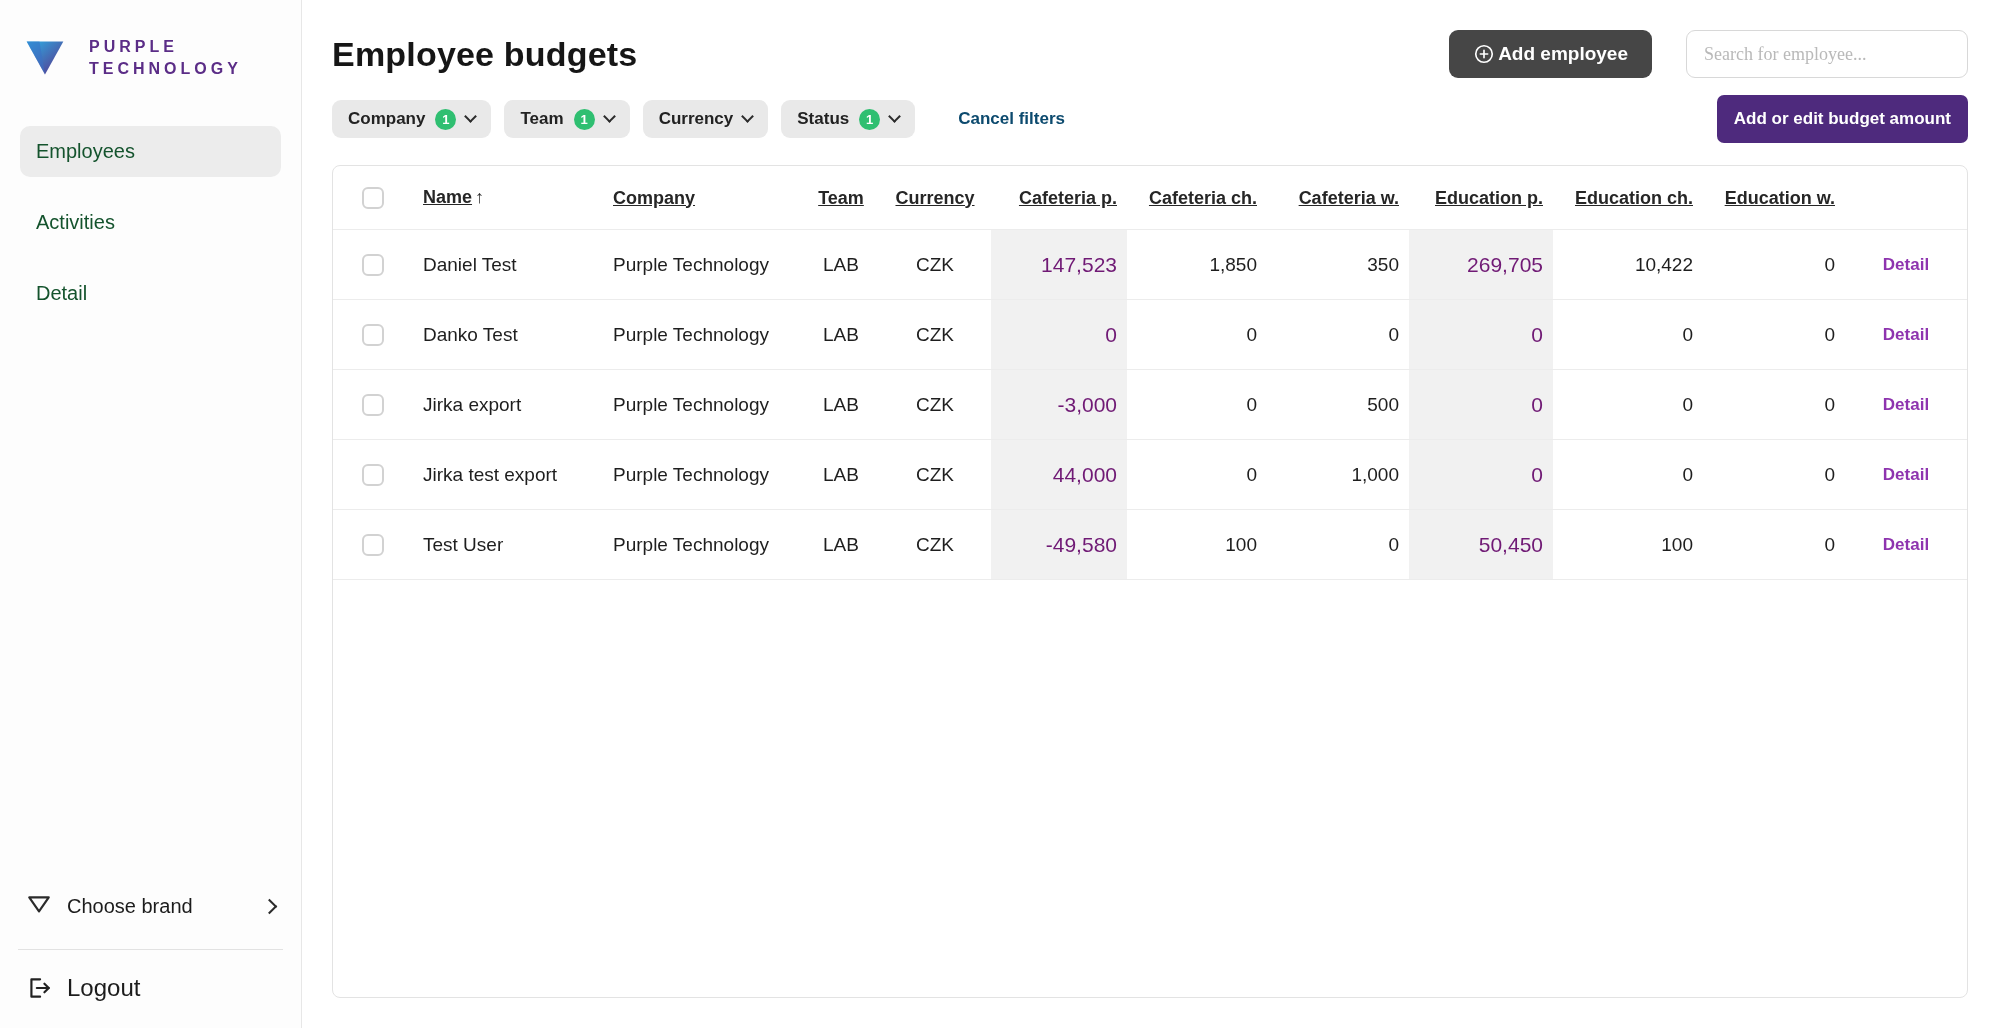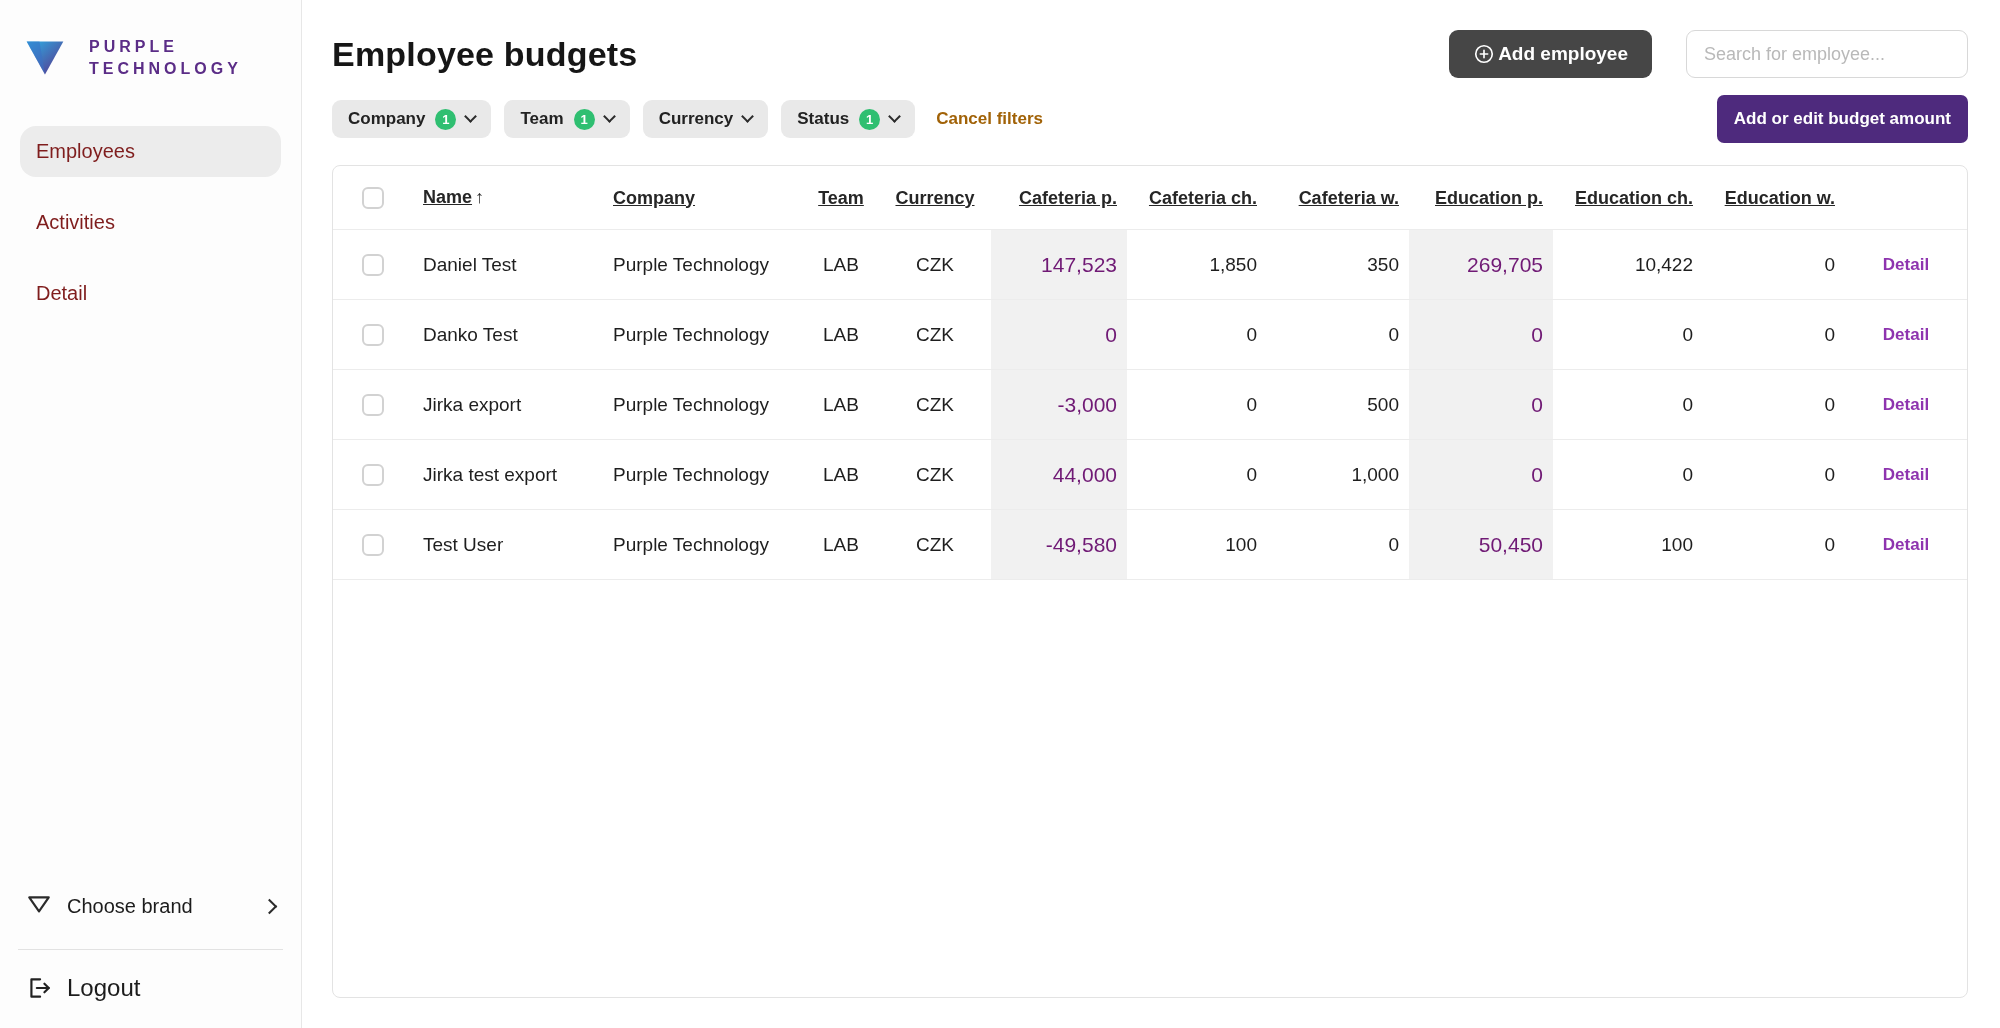--- a/index.html
+++ b/index.html
@@ -14,21 +14,21 @@
   .sidebar {
     width:302px; flex:0 0 302px;
     border-right:1px solid #e7e7e7;
     background:#fdfdfd;
     display:flex; flex-direction:column;
     padding:36px 0 24px;
   }
   .logo-row { display:flex; align-items:center; gap:21px; padding:0 22px; }
   .logo-text { color:#5b2d87; font-weight:700; font-size:16px; letter-spacing:4px; line-height:1.35; }
   .nav { margin-top:46px; padding:0 20px; display:flex; flex-direction:column; gap:20px; }
-  .nav-item { font-size:20px; color:#7f1d1d; padding:14px 16px; border-radius:16px; cursor:pointer; }
+  .nav-item { font-size:20px; color:#14532d; padding:14px 16px; border-radius:10px; cursor:pointer; }
   .nav-item.active { background:#ececec; }
   .sidebar-bottom { margin-top:auto; }
   .choose-brand { display:flex; align-items:center; gap:15px; padding:12px 26px; font-size:20px; cursor:pointer; }
   .chevron-right {
     margin-left:auto; width:11px; height:11px;
     border-right:2.5px solid #2b2b2b; border-top:2.5px solid #2b2b2b;
     transform:rotate(45deg);
   }
   .sidebar-divider { border-top:1px solid #e2e2e2; margin:18px 18px; }
   .logout { display:flex; align-items:center; gap:15px; padding:6px 26px 2px; font-size:24px; cursor:pointer; }
@@ -40,41 +40,41 @@
   .top-actions { margin-left:auto; display:flex; align-items:center; gap:34px; }
   .btn-dark {
     background:#464646; color:#fff; border:none; border-radius:9px;
     height:48px; padding:0 24px; font-size:19px; font-weight:600;
     display:flex; align-items:center; gap:3px; cursor:pointer;
     font-family:inherit;
   }
   .search-input {
     width:282px; height:48px; border:1px solid #d8d8d8; border-radius:9px;
     padding:0 17px; font-size:18px; color:#333; outline:none;
-    font-family:Liberation Sans, sans-serif; background:#fff;
+    font-family:Liberation Serif, serif; background:#fff;
   }
   .search-input::placeholder { color:#b9b9b9; }
 
   .filter-row { display:flex; align-items:center; gap:13px; margin-top:17px; }
   .chip {
     background:#e9e9e9; border:none; border-radius:9px; height:38px;
     padding:0 16px; display:flex; align-items:center; gap:10px;
     font-size:17px; font-weight:600; color:#222; cursor:pointer;
     font-family:inherit;
   }
   .badge {
     background:#2fbf71; color:#fff; width:21px; height:21px; border-radius:50%;
     display:flex; align-items:center; justify-content:center;
     font-size:13px; font-weight:700;
   }
   .chev-down {
     width:9px; height:9px; border-right:2px solid #2b2b2b; border-bottom:2px solid #2b2b2b;
     transform:rotate(45deg); margin-top:-5px;
   }
-  .cancel-link { color:#a16207; font-size:17px; font-weight:600; margin-left:8px; cursor:pointer; background:none; border:none; font-family:inherit; }
+  .cancel-link { color:#0c4a6e; font-size:17px; font-weight:600; margin-left:30px; cursor:pointer; background:none; border:none; font-family:inherit; }
   .btn-purple {
     margin-left:auto; background:#4e2a7d; color:#fff; border:none; border-radius:7px;
     height:48px; padding:0 17px; font-size:17px; font-weight:600; cursor:pointer;
     font-family:inherit;
   }
 
   
   .table-frame {
     margin-top:22px; border:1px solid #e3e3e3; border-radius:8px;
     flex:1; overflow:hidden; background:#fff;

